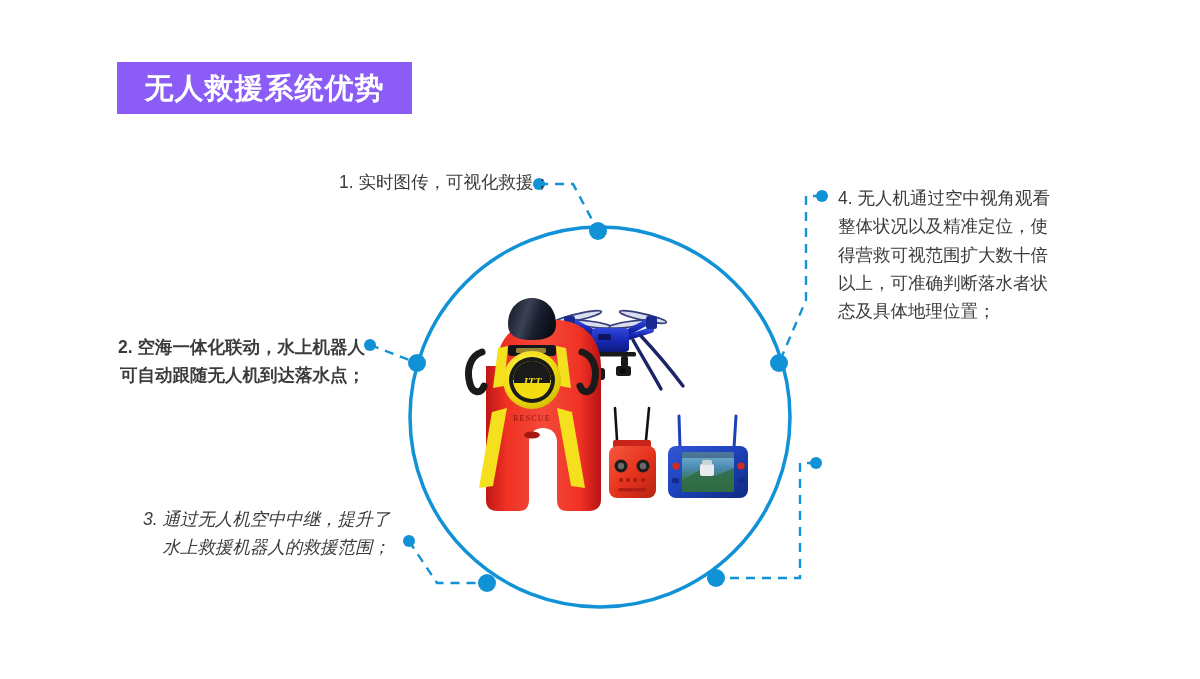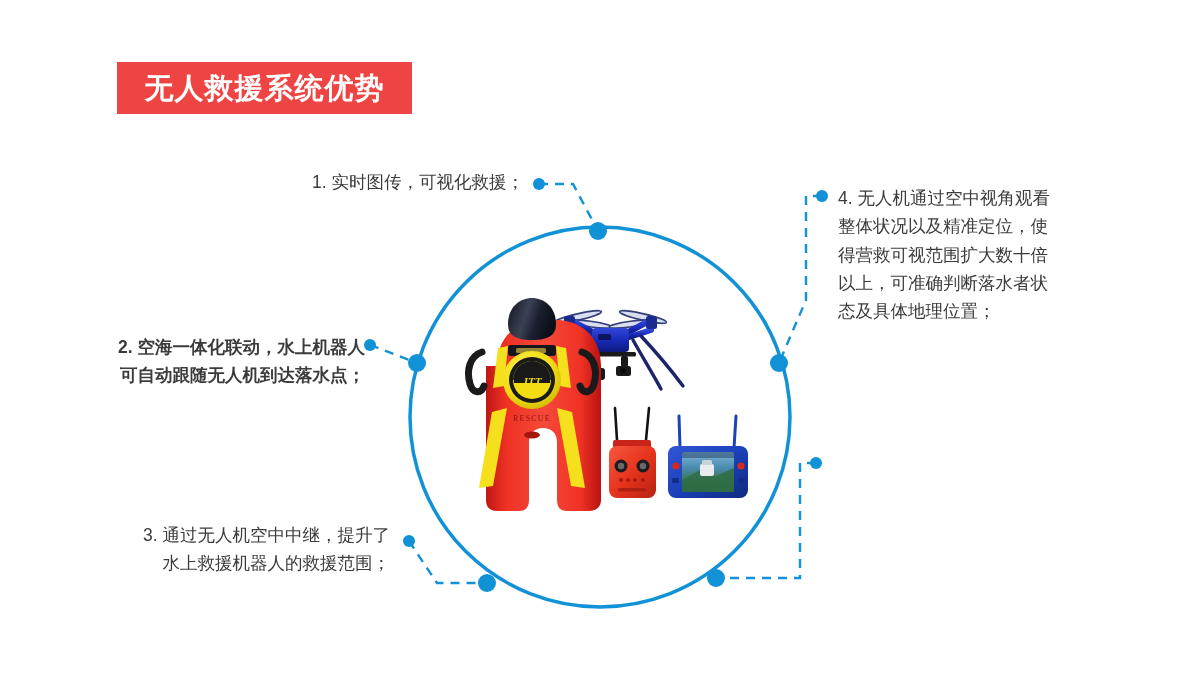--- a/index.html
+++ b/index.html
@@ -21,21 +21,21 @@
     overflow: hidden;
   }
 
   
   #title-banner {
     position: absolute;
     left: 117px;
     top: 62px;
     width: 295px;
     height: 52px;
-    background: #ef4444;
+    background: #8b5cf6;
     display: flex;
     align-items: center;
     justify-content: center;
   }
   #title-banner .title-text {
     color: #ffffff;
     font-size: 29px;
     font-weight: bold;
     letter-spacing: 1px;
     line-height: 1;
@@ -56,23 +56,23 @@
   .callout {
     position: absolute;
     font-size: 17.5px;
     line-height: 1.62;
     color: #3b3b3b;
     white-space: pre-line;
   }
   .callout.right-align { text-align: right; }
   .callout.left-align  { text-align: left; }
 
-  #callout-1 { left: 262px; top: 168px;  width: 262px; text-align: right; }
+  #callout-1 { left: 289px; top: 168px;  width: 262px; text-align: right; }
   #callout-2 { left: 75px;  top: 333px;  width: 290px; font-weight: bold; }
-  #callout-3 { left: 100px; top: 521px;  width: 290px; }
+  #callout-3 { left: 100px; top: 505px;  width: 290px; font-style: italic; }
   #callout-4 { left: 838px; top: 184px;  width: 250px; }
   #callout-5 { left: 832px; top: 449px;  width: 252px; }
 
   
   #product-stage {
     position: absolute;
     left: 430px;
     top: 290px;
     width: 360px;
     height: 260px;

